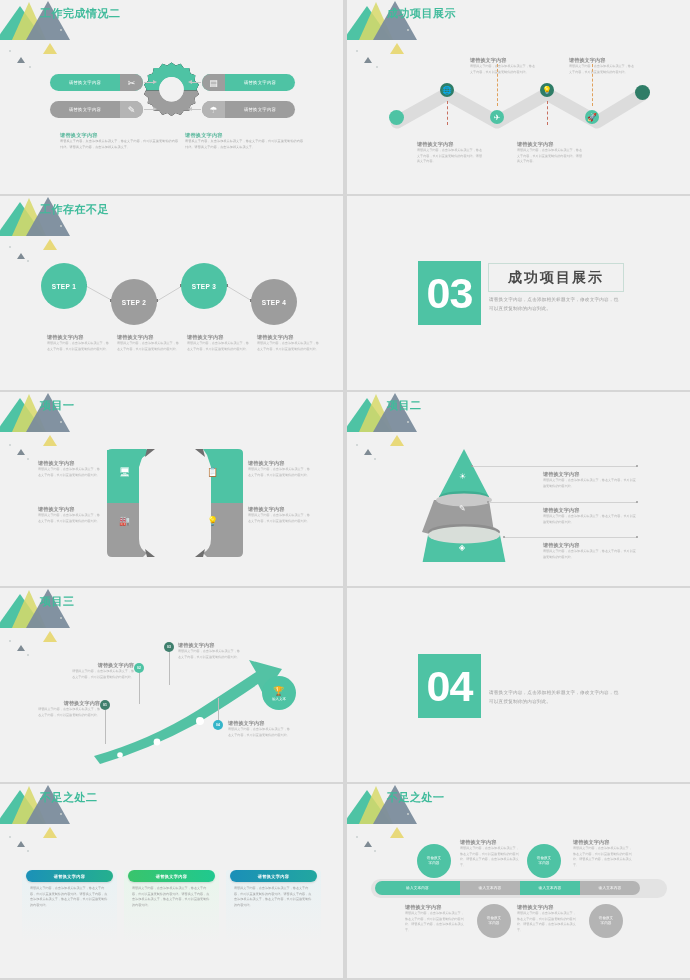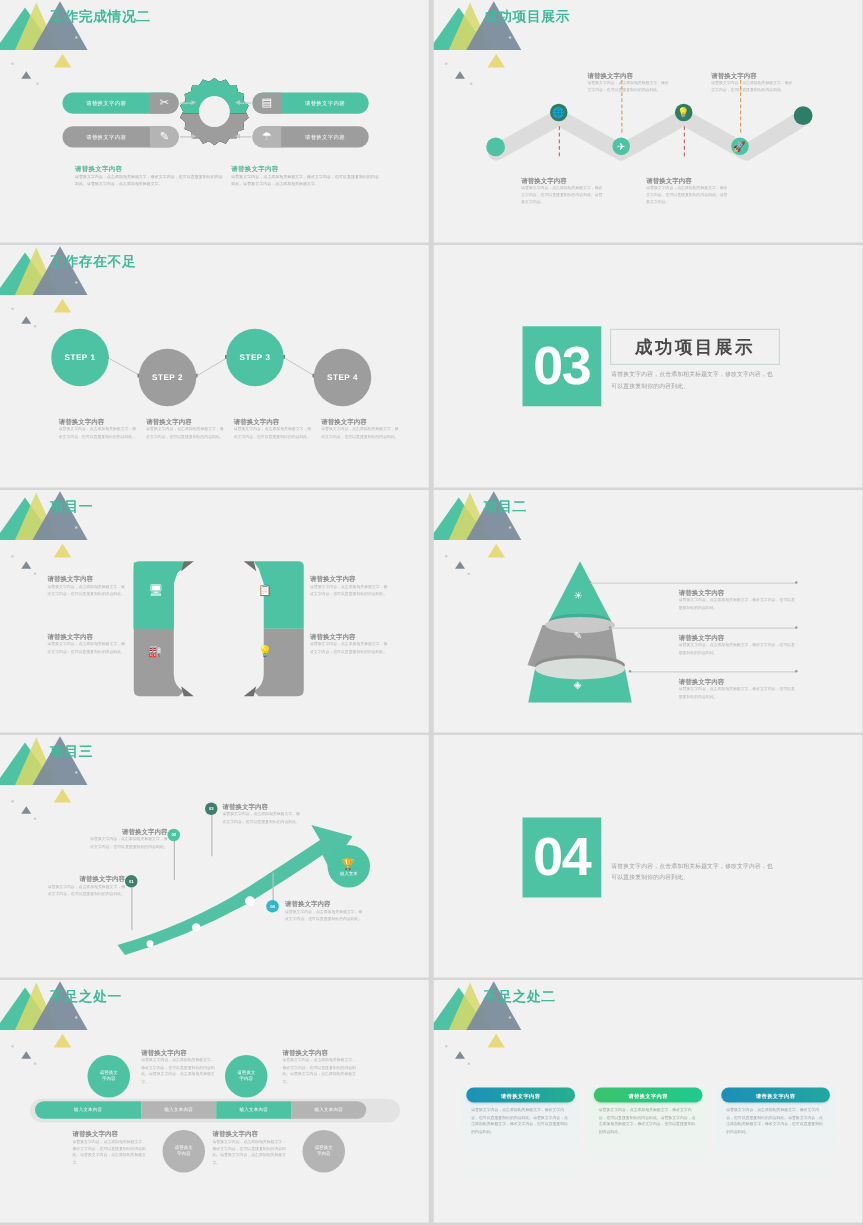--- a/index.html
+++ b/index.html
@@ -449,20 +449,55 @@
       <div class="logo">
         <i class="tri tri-teal"></i>
           <i class="tri tri-yellow"></i>
           <i class="tri tri-gray"></i>
       </div>
       <i class="tri-small-y"></i>
       <i class="tri-small-g"></i>
       <i class="dot" style="left:9px;top:52px;width:2px;height:2px;"></i>
       <i class="dot" style="left:27px;top:66px;width:2px;height:2px;"></i>
       <i class="dot" style="left:60px;top:29px;width:2px;height:2px;"></i>
+      <div class="s-title">不足之处二</div>
+
+      <div class="card" style="left:22px;top:86px;background:linear-gradient(#e9f2f4,#f1f1f1);">
+        <div class="card-head" style="background:linear-gradient(90deg,#1b91b8,#25b08e);">
+          <span>请替换文字内容</span>
+        </div>
+        <div class="card-body">请替换文字内容，点击添加相关标题文字，修改文字内容，也可以直接复制你的内容到此。请替换文字内容，点击添加相关标题文字，修改文字内容，也可以直接复制你的内容到此。</div>
+      </div>
+      <div class="card" style="left:124px;top:86px;background:linear-gradient(#e8f6ec,#f1f1f1);">
+        <div class="card-head" style="background:linear-gradient(90deg,#39c46c,#20c98f);">
+          <span>请替换文字内容</span>
+        </div>
+        <div class="card-body">请替换文字内容，点击添加相关标题文字，修改文字内容，也可以直接复制你的内容到此。请替换文字内容，点击添加相关标题文字，修改文字内容，也可以直接复制你的内容到此。</div>
+      </div>
+      <div class="card" style="left:226px;top:86px;background:linear-gradient(#e9f2f4,#f1f1f1);">
+        <div class="card-head" style="background:linear-gradient(90deg,#1b8fb8,#22a7a0);">
+          <span>请替换文字内容</span>
+        </div>
+        <div class="card-body">请替换文字内容，点击添加相关标题文字，修改文字内容，也可以直接复制你的内容到此。请替换文字内容，点击添加相关标题文字，修改文字内容，也可以直接复制你的内容到此。</div>
+      </div>
+    </div>
+  </div>
+
+  <div class="slide">
+    <div class="slide-inner">
+      <div class="logo">
+        <i class="tri tri-teal"></i>
+          <i class="tri tri-yellow"></i>
+          <i class="tri tri-gray"></i>
+      </div>
+      <i class="tri-small-y"></i>
+      <i class="tri-small-g"></i>
+      <i class="dot" style="left:9px;top:52px;width:2px;height:2px;"></i>
+      <i class="dot" style="left:27px;top:66px;width:2px;height:2px;"></i>
+      <i class="dot" style="left:60px;top:29px;width:2px;height:2px;"></i>
       <div class="s-title">不足之处一</div>
 
       <div style="position:absolute;left:24px;top:95px;width:296px;height:19px;background:#e3e3e3;border-radius:10px;"></div>
       <div class="seg" style="left:28px;top:97px;width:85px;background:#4ec3a4;border-radius:8px 0 0 8px;">
         <span>输入文本内容</span>
         </div>
       <div class="seg" style="left:113px;top:97px;width:60px;background:#b4b4b4;">
         <span>输入文本内容</span>
         </div>
       <div class="seg" style="left:173px;top:97px;width:60px;background:#4ec3a4;">
@@ -497,48 +532,13 @@
         <div class="h-gray">请替换文字内容</div>
         <div class="b-txt2">请替换文字内容，点击添加相关标题文字，修改文字内容，也可以直接复制你的内容到此。请替换文字内容，点击添加相关标题文字。</div>
       </div>
       <div style="position:absolute;left:170px;top:120px;width:60px;">
         <div class="h-gray">请替换文字内容</div>
         <div class="b-txt2">请替换文字内容，点击添加相关标题文字，修改文字内容，也可以直接复制你的内容到此。请替换文字内容，点击添加相关标题文字。</div>
       </div>
     </div>
   </div>
 
-  <div class="slide">
-    <div class="slide-inner">
-      <div class="logo">
-        <i class="tri tri-teal"></i>
-          <i class="tri tri-yellow"></i>
-          <i class="tri tri-gray"></i>
-      </div>
-      <i class="tri-small-y"></i>
-      <i class="tri-small-g"></i>
-      <i class="dot" style="left:9px;top:52px;width:2px;height:2px;"></i>
-      <i class="dot" style="left:27px;top:66px;width:2px;height:2px;"></i>
-      <i class="dot" style="left:60px;top:29px;width:2px;height:2px;"></i>
-      <div class="s-title">不足之处二</div>
-
-      <div class="card" style="left:22px;top:86px;background:linear-gradient(#e9f2f4,#f1f1f1);">
-        <div class="card-head" style="background:linear-gradient(90deg,#1b91b8,#25b08e);">
-          <span>请替换文字内容</span>
-        </div>
-        <div class="card-body">请替换文字内容，点击添加相关标题文字，修改文字内容，也可以直接复制你的内容到此。请替换文字内容，点击添加相关标题文字，修改文字内容，也可以直接复制你的内容到此。</div>
-      </div>
-      <div class="card" style="left:124px;top:86px;background:linear-gradient(#e8f6ec,#f1f1f1);">
-        <div class="card-head" style="background:linear-gradient(90deg,#39c46c,#20c98f);">
-          <span>请替换文字内容</span>
-        </div>
-        <div class="card-body">请替换文字内容，点击添加相关标题文字，修改文字内容，也可以直接复制你的内容到此。请替换文字内容，点击添加相关标题文字，修改文字内容，也可以直接复制你的内容到此。</div>
-      </div>
-      <div class="card" style="left:226px;top:86px;background:linear-gradient(#e9f2f4,#f1f1f1);">
-        <div class="card-head" style="background:linear-gradient(90deg,#1b8fb8,#22a7a0);">
-          <span>请替换文字内容</span>
-        </div>
-        <div class="card-body">请替换文字内容，点击添加相关标题文字，修改文字内容，也可以直接复制你的内容到此。请替换文字内容，点击添加相关标题文字，修改文字内容，也可以直接复制你的内容到此。</div>
-      </div>
-    </div>
-  </div>
-
 </div>
 
 </body></html>

